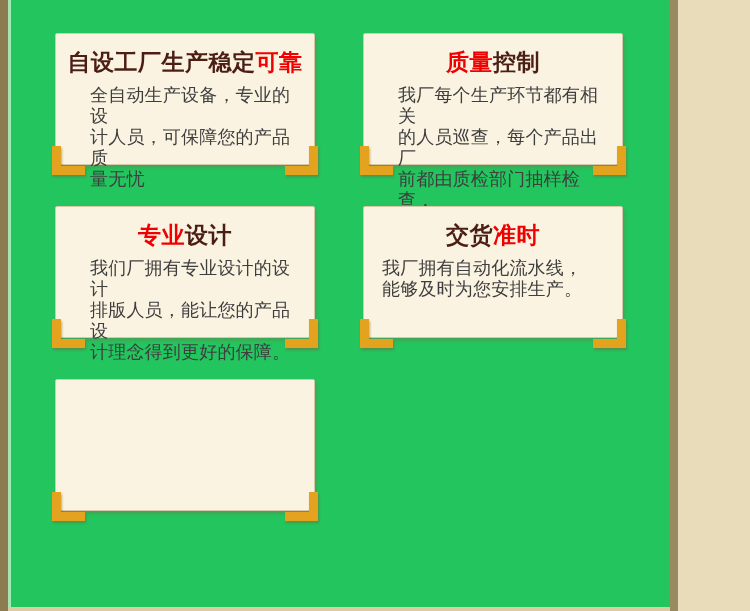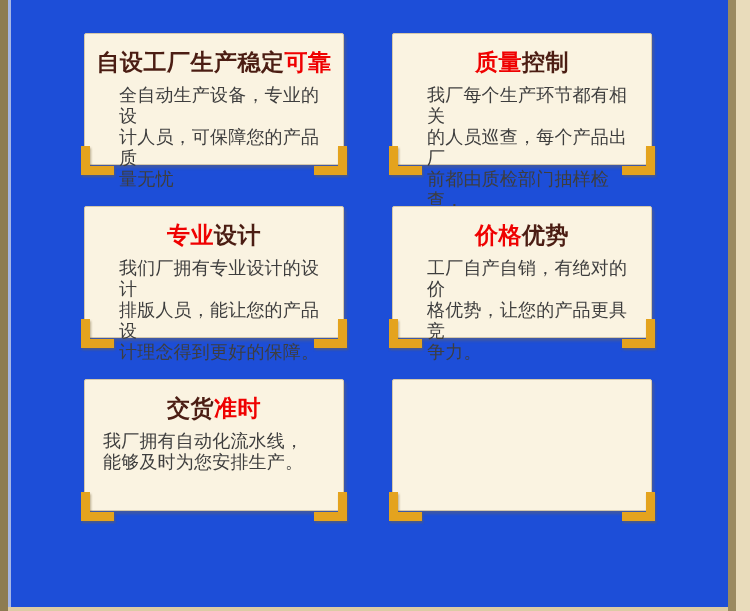--- a/index.html
+++ b/index.html
@@ -1,23 +1,23 @@
 <!DOCTYPE html>
 <html><head>
 <meta charset="utf-8">
 <style>
   * { margin: 0; padding: 0; box-sizing: border-box; }
   html, body { background: #e9dcbb; }
   body { font-family: "Liberation Sans", "DejaVu Sans", sans-serif; }
 
   .page {
     position: relative;
-    width: 736px;
+    width: 678px;
     height: 611px;
-    background: #1d4ed8;
+    background: #22c55e;
     border-left: 8px solid #8d7c51;
     border-right: 8px solid #9a8a60;
     overflow: hidden;
   }
   
   .page::before {
     content: "";
     position: absolute;
     left: 0; top: 0; bottom: 0;
     width: 3px;
@@ -119,28 +119,20 @@
 
     <section class="card">
       <h2 class="card-title"><span class="red">专业</span><span class="dark">设计</span></h2>
       <p class="card-body left">我们厂拥有专业设计的设计
 排版人员，能让您的产品设
 计理念得到更好的保障。</p>
       <span class="bracket bl"></span>
       <span class="bracket br"></span>
     </section>
 
-    <section class="card">
-      <h2 class="card-title"><span class="red">价格</span><span class="dark">优势</span></h2>
-      <p class="card-body left">工厂自产自销，有绝对的价
-格优势，让您的产品更具竞
-争力。</p>
-      <span class="bracket bl"></span>
-      <span class="bracket br"></span>
-    </section>
 
     <section class="card">
       <h2 class="card-title"><span class="dark">交货</span><span class="red">准时</span></h2>
       <p class="card-body center">我厂拥有自动化流水线，
 能够及时为您安排生产。</p>
       <span class="bracket bl"></span>
       <span class="bracket br"></span>
     </section>
 
     <section class="card">

